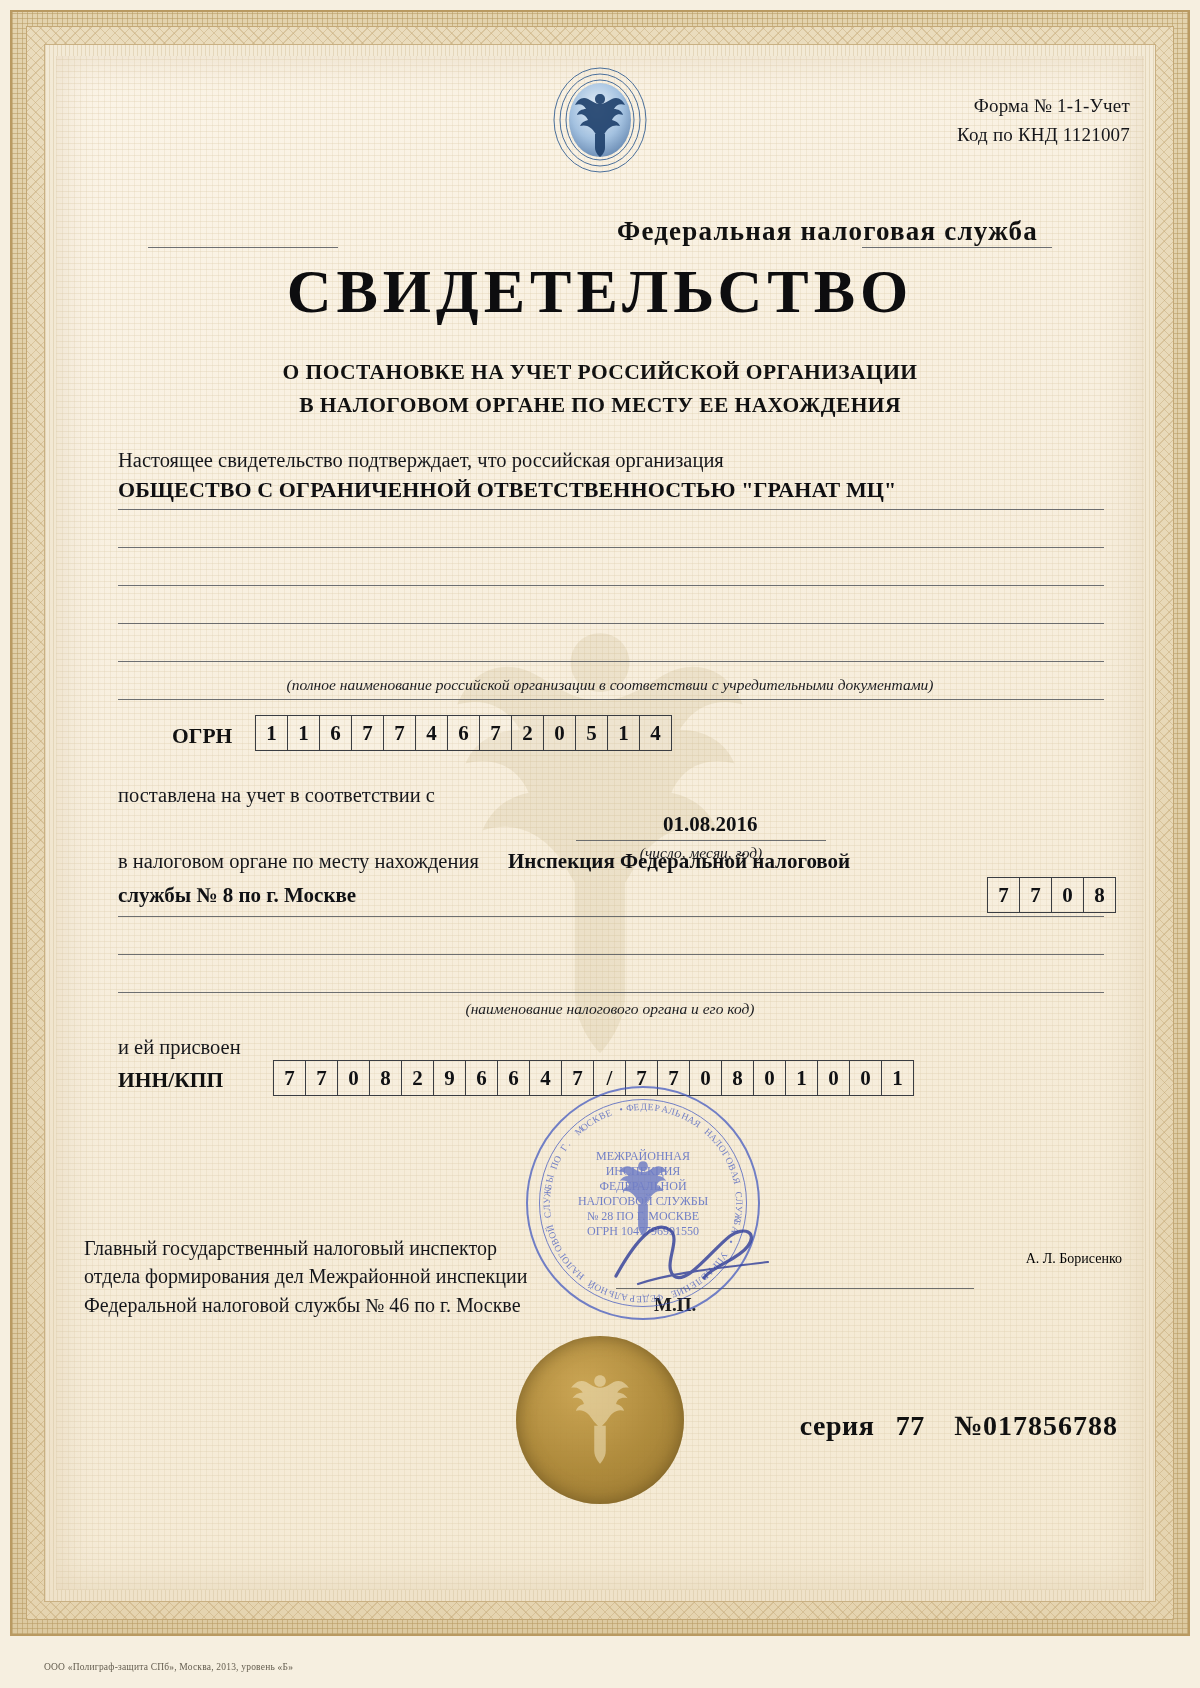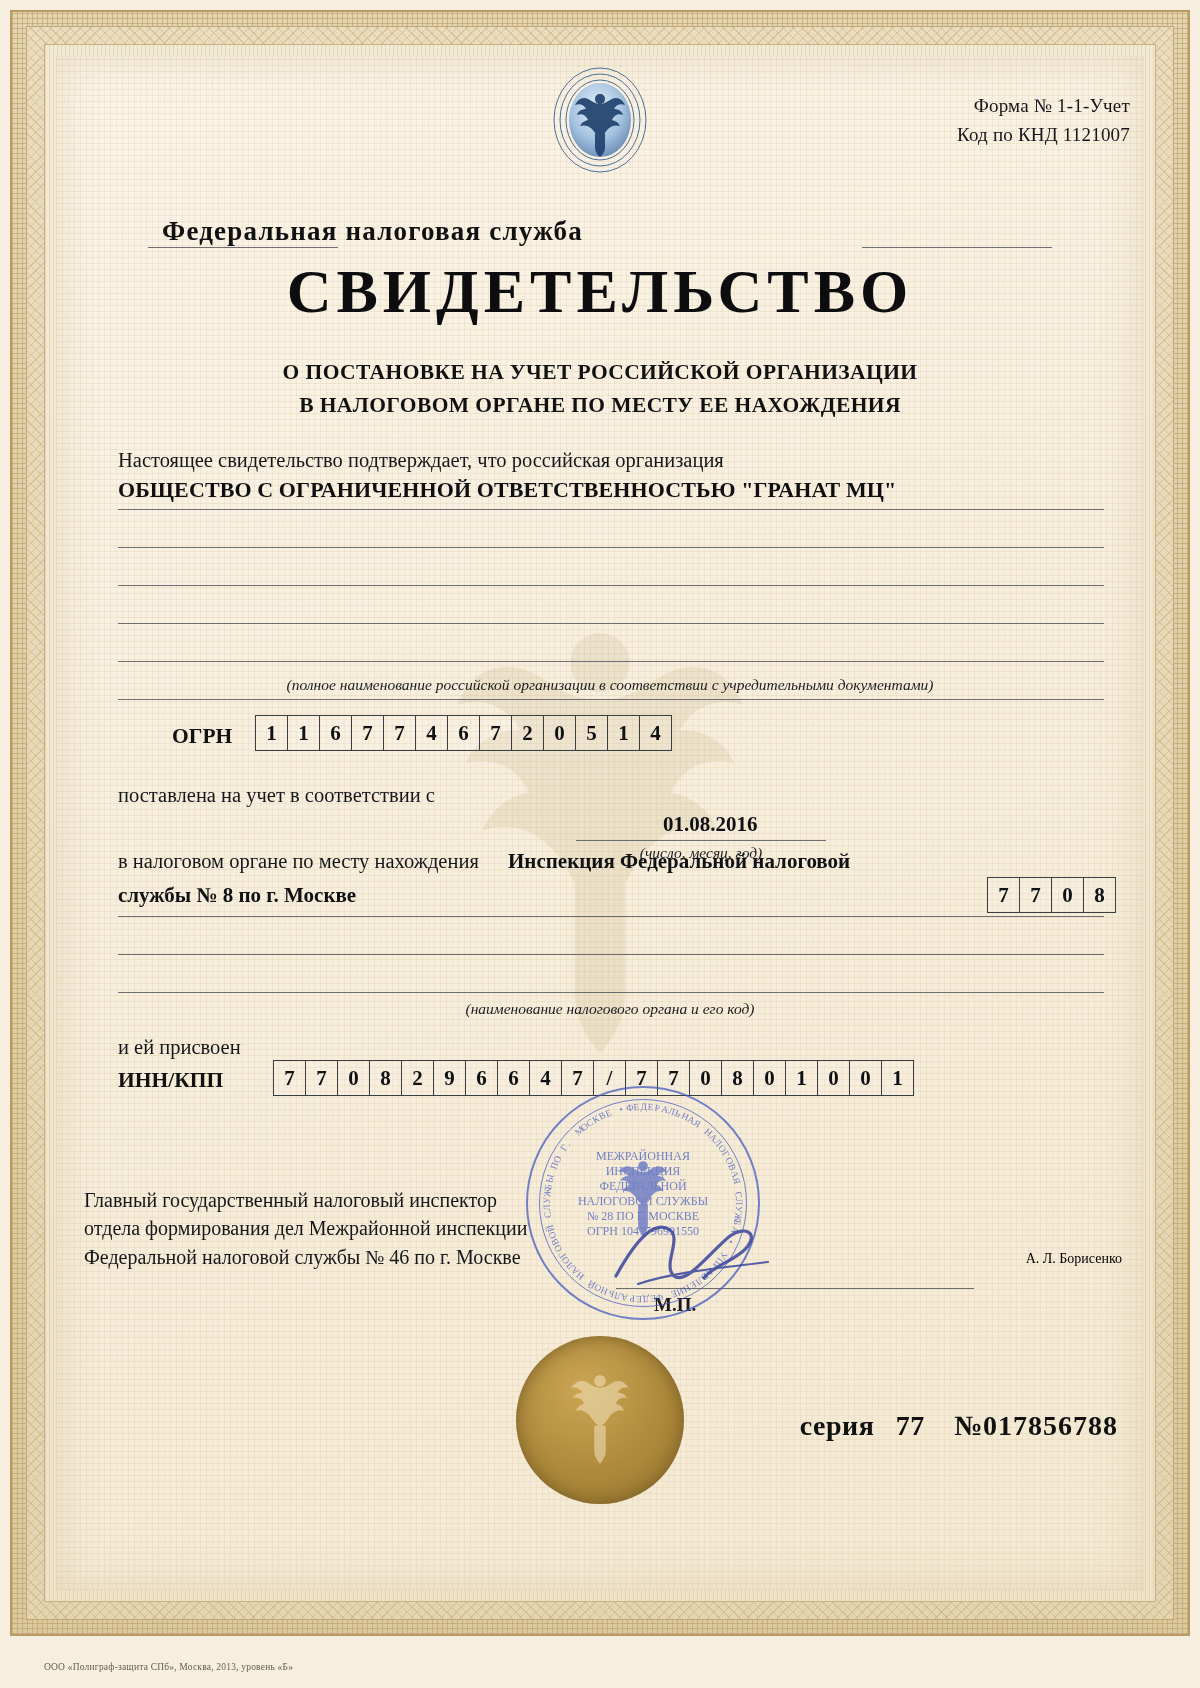--- a/index.html
+++ b/index.html
@@ -90,21 +90,21 @@
     line-height: 1.5;
     color: #15161a;
     letter-spacing: .2px;
   }
 
   .fns-line {
     position: absolute;
     top: 160px;
     left: 90px;
     right: 90px;
-    text-align: left;
+    text-align: right;
   }
   .fns-line .txt {
     display: inline-block;
     font-size: 27px;
     font-weight: bold;
     letter-spacing: 1.2px;
     color: #111;
     position: relative;
     padding: 0 16px;
   }
@@ -213,21 +213,21 @@
     font-weight: bold;
     line-height: 34px;
     border: none;
     background: none;
   }
 
   
   .signer {
     position: absolute;
     left: 28px;
-    top: 1130px;
+    top: 1178px;
     font-size: 20px;
     line-height: 1.42;
     color: #15161a;
   }
   .signer-name {
     position: absolute;
     right: 22px;
     top: 1195px;
     font-size: 14px;
     color: #000000;

